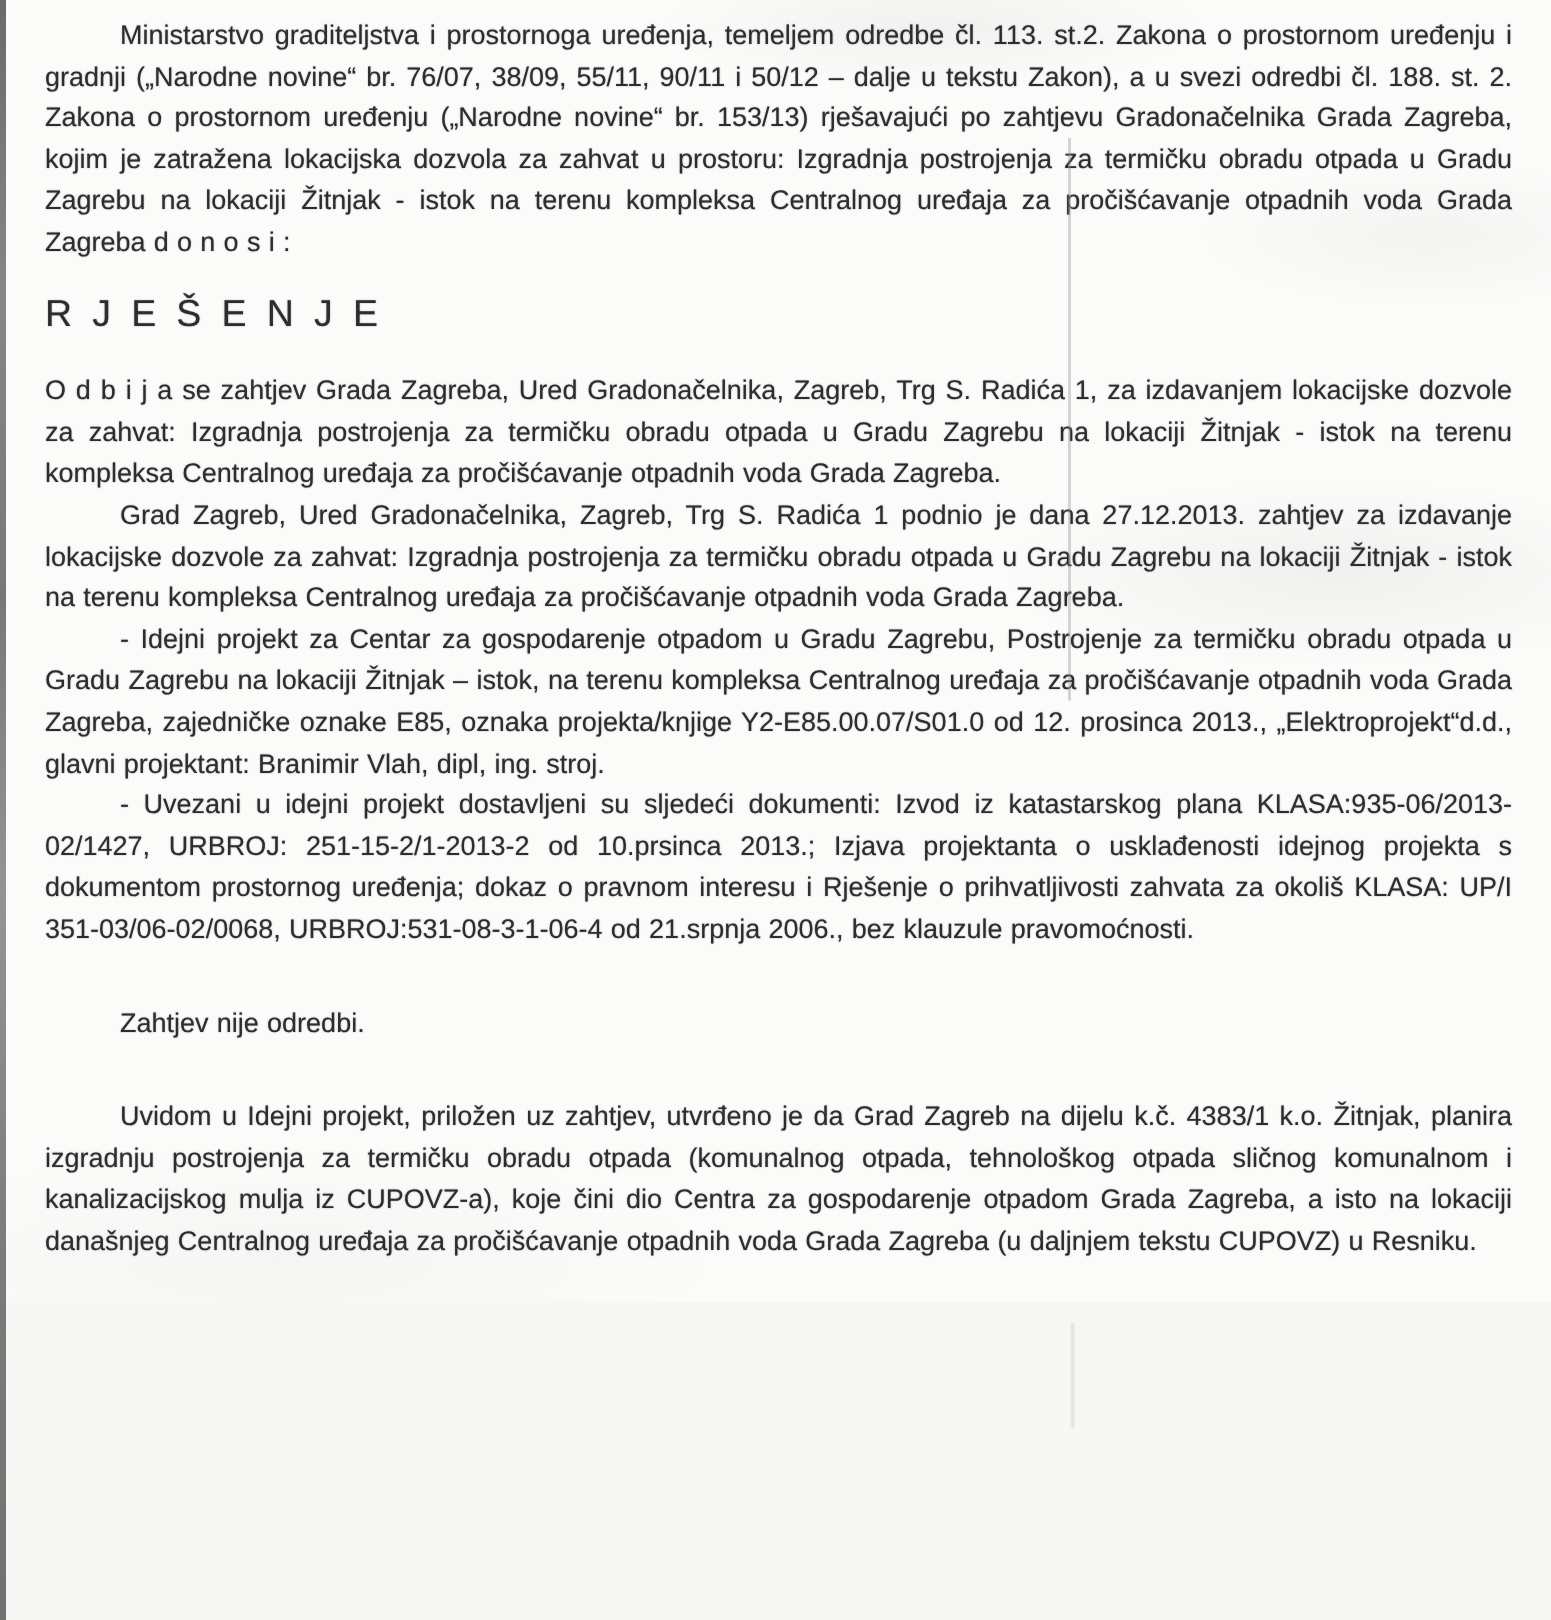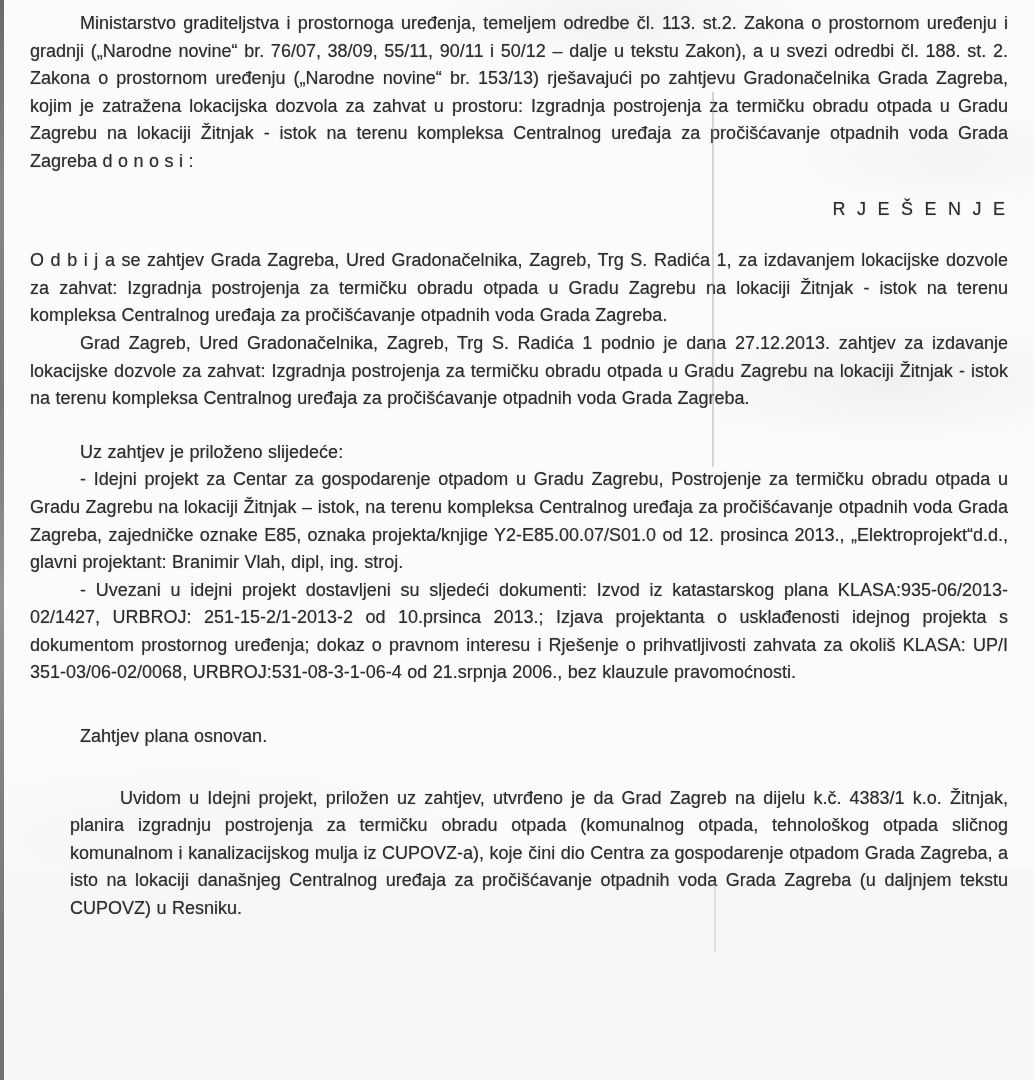--- a/index.html
+++ b/index.html
@@ -31,30 +31,30 @@
   }
   
   .para, .heading {
     margin: 0;
     text-shadow: 0 0 1px rgba(50,50,50,0.55);
     word-spacing: 0.5px;
   }
   .para { text-align: justify; }
   .indent { text-indent: 50px; }
   .heading {
-    text-align: right;
+    text-align: left;
     letter-spacing: 3px;
-    font-size: 18px;
+    font-size: 25px;
   }
   .heading-rjesenje    { margin: 20px 0 24px 0; }
   .heading-obrazlozenje{ margin: 28px 0 28px 0; }
   .p-intro   { margin-bottom: 0; }
   .p-uz      { margin-top: 26px; }
   .p-osnovan { margin-top: 36px; }
-  .p-uvidom  { margin-top: 34px; margin-left: 40px; }
+  .p-uvidom  { margin-top: 34px; }
   
   .edge-strip {
     position: absolute;
     left: 0; top: 0;
     width: 4px; height: 1080px;
     background: linear-gradient(180deg,
       #474747 0%, #6a6a6a 18%, #585858 37%,
       #7b7b7b 55%, #5f5f5f 75%, #515151 100%);
     opacity: 0.8;
     filter: blur(0.4px);
@@ -85,24 +85,23 @@
 
   <p class="para indent p-intro">Ministarstvo graditeljstva  i prostornoga uređenja, temeljem odredbe čl. 113. st.2. Zakona o prostornom uređenju i gradnji („Narodne novine“ br. 76/07, 38/09, 55/11, 90/11 i 50/12 – dalje u tekstu Zakon), a u svezi odredbi čl. 188. st. 2. Zakona o prostornom uređenju („Narodne novine“ br. 153/13) rješavajući po zahtjevu Gradonačelnika Grada Zagreba,  kojim je zatražena lokacijska dozvola za zahvat u prostoru: Izgradnja postrojenja za termičku obradu otpada u Gradu Zagrebu na lokaciji Žitnjak - istok na terenu kompleksa Centralnog uređaja za pročišćavanje otpadnih voda Grada Zagreba  d o n o s i :</p>
 
   <p class="heading heading-rjesenje">R J E Š E N J E</p>
 
   <p class="para">O d b i j a  se zahtjev Grada Zagreba, Ured Gradonačelnika, Zagreb, Trg S. Radića 1, za izdavanjem lokacijske dozvole za zahvat: Izgradnja postrojenja za termičku obradu otpada u Gradu Zagrebu na lokaciji Žitnjak - istok na terenu kompleksa Centralnog uređaja za pročišćavanje otpadnih voda Grada Zagreba.</p>
 
 
   <p class="para indent">Grad Zagreb, Ured Gradonačelnika, Zagreb, Trg S. Radića 1 podnio je dana 27.12.2013. zahtjev za izdavanje lokacijske dozvole za zahvat: Izgradnja postrojenja za termičku obradu otpada u Gradu Zagrebu na lokaciji Žitnjak - istok na terenu kompleksa Centralnog uređaja za pročišćavanje otpadnih voda Grada Zagreba.</p>
 
-  <p class="para indent p-uz">Uz zahtjev je priloženo slijedeće:</p>
 
   <p class="para indent">- Idejni projekt za Centar za gospodarenje otpadom u Gradu Zagrebu, Postrojenje za termičku obradu otpada u Gradu Zagrebu na lokaciji Žitnjak – istok, na terenu kompleksa Centralnog uređaja za pročišćavanje otpadnih voda Grada Zagreba, zajedničke oznake E85, oznaka projekta/knjige Y2-E85.00.07/S01.0 od 12. prosinca 2013., „Elektroprojekt“d.d., glavni projektant: Branimir Vlah, dipl, ing. stroj.</p>
 
 
   <p class="para indent">- Uvezani u idejni projekt dostavljeni su sljedeći dokumenti: Izvod iz katastarskog plana KLASA:935-06/2013-02/1427, URBROJ: 251-15-2/1-2013-2 od 10.prsinca 2013.; Izjava projektanta o usklađenosti idejnog projekta s dokumentom prostornog uređenja; dokaz o pravnom interesu i Rješenje o prihvatljivosti zahvata za okoliš KLASA: UP/I 351-03/06-02/0068, URBROJ:531-08-3-1-06-4 od 21.srpnja 2006., bez klauzule pravomoćnosti.</p>
 
-  <p class="para indent p-osnovan">Zahtjev plana osnovan.</p>
+  <p class="para indent p-osnovan">Zahtjev nije odredbi.</p>
 
   <p class="para indent p-uvidom">Uvidom u Idejni projekt, priložen uz zahtjev, utvrđeno je da Grad Zagreb na dijelu k.č. 4383/1 k.o. Žitnjak, planira  izgradnju postrojenja za termičku obradu otpada (komunalnog otpada, tehnološkog otpada sličnog komunalnom i kanalizacijskog mulja iz CUPOVZ-a), koje čini dio Centra za gospodarenje otpadom Grada Zagreba, a isto na lokaciji današnjeg Centralnog uređaja za pročišćavanje otpadnih voda Grada Zagreba (u daljnjem tekstu CUPOVZ) u Resniku.</p>
 
 </div>
 
 </body></html>

